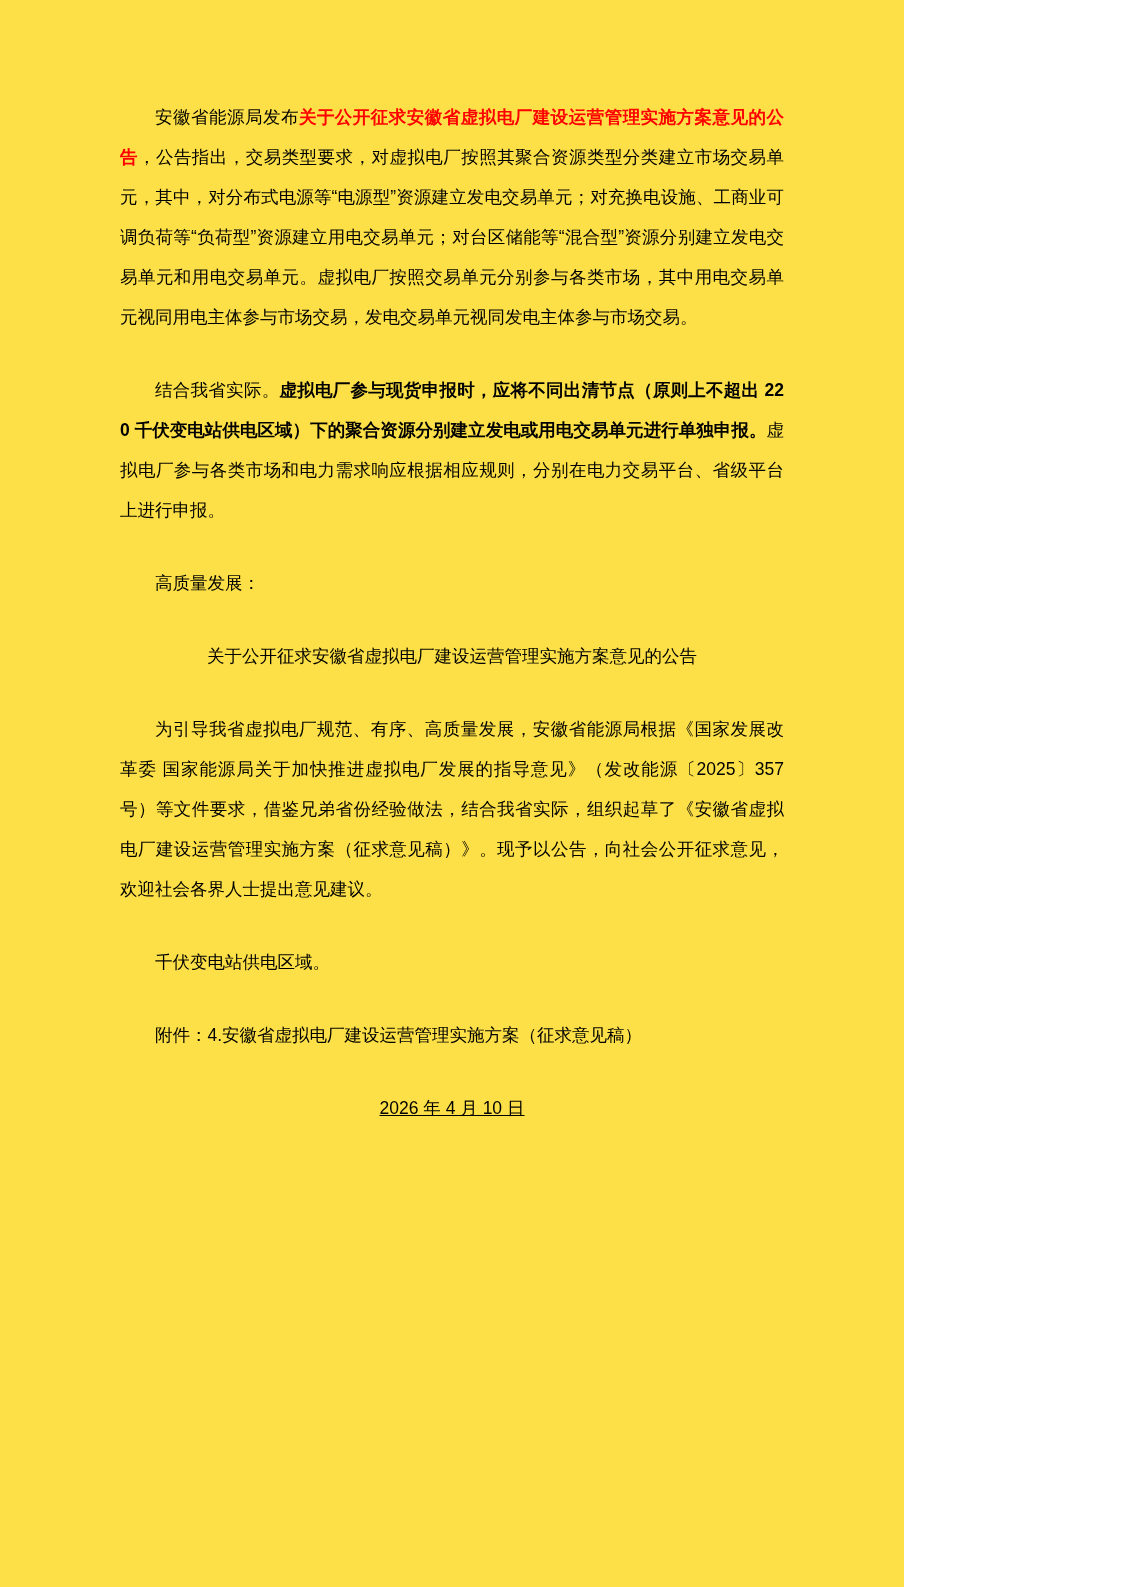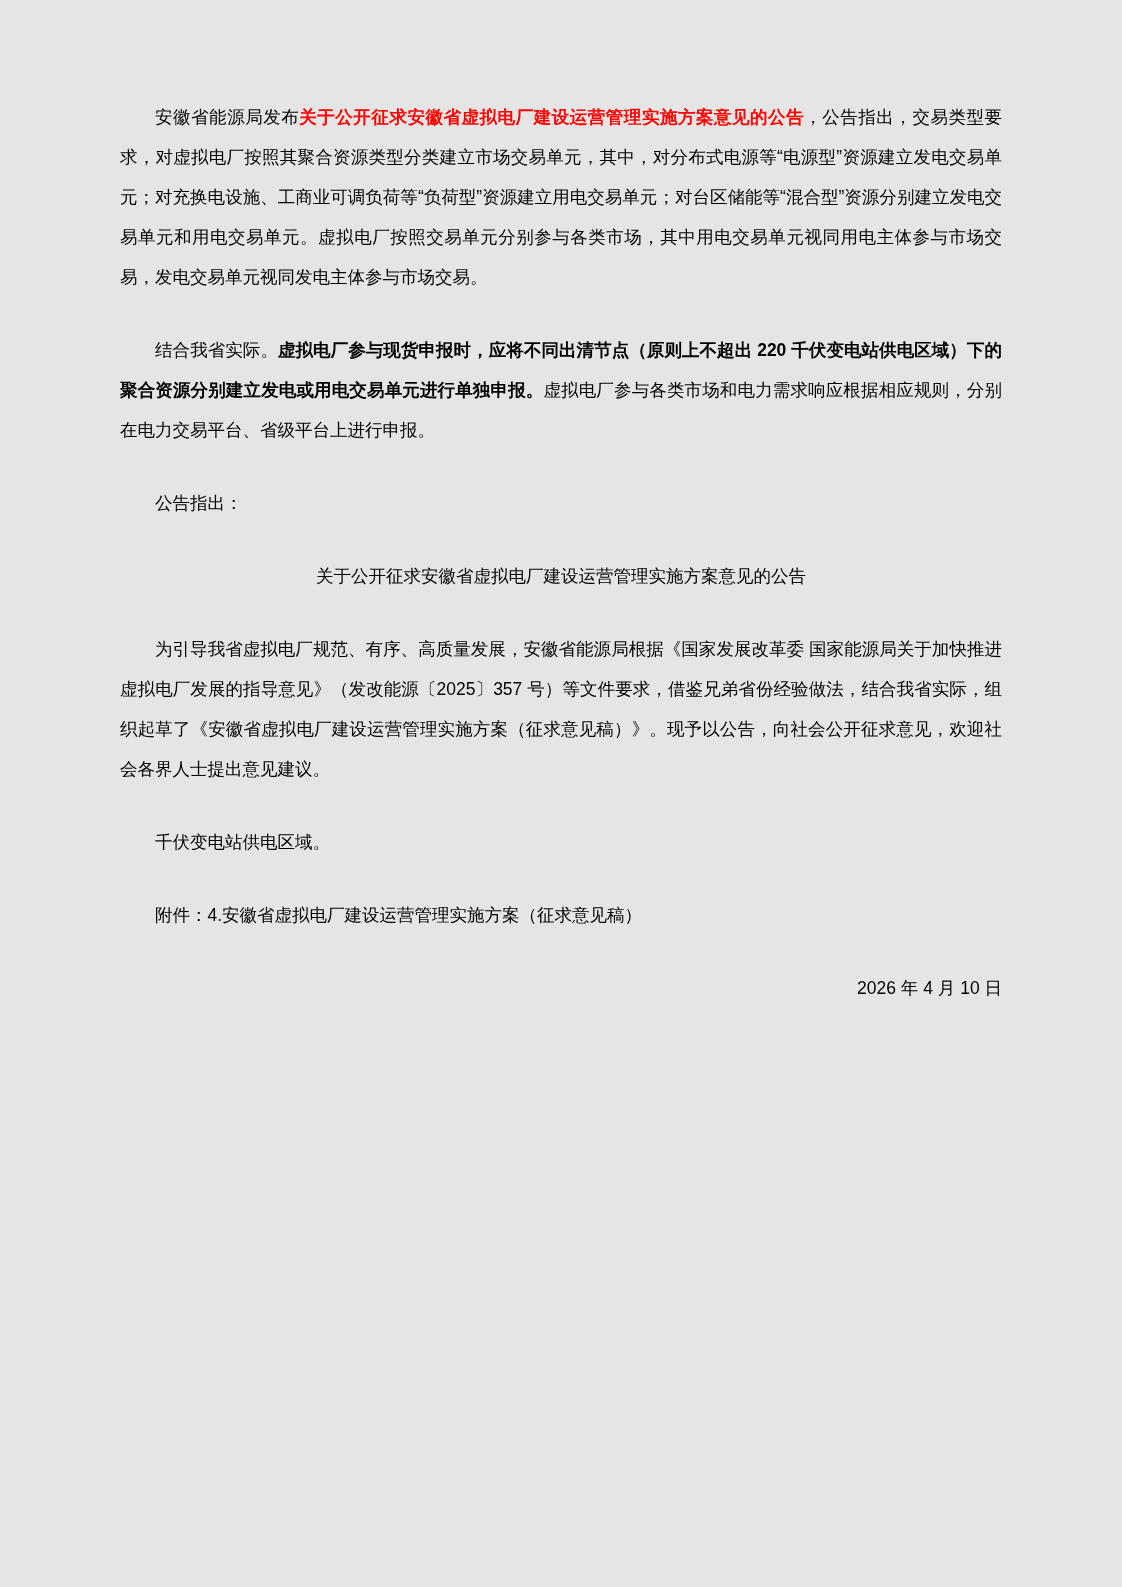--- a/index.html
+++ b/index.html
@@ -10,55 +10,56 @@
   body {
     width: 1122px;
     height: 1587px;
     position: relative;
     font-family: "Liberation Sans", "DejaVu Sans", serif;
     color: #000000;
     overflow: hidden;
   }
   .page {
     box-sizing: border-box;
-    width: 1122px;
+    width: 904px;
     min-height: 1587px;
     padding: 97px 120px 60px 120px;
-    background: #e5e5e5;
+    background: #fde047;
   }
   .para {
     font-size: 17.5px;
     line-height: 40px;
     margin: 0 0 33px 0;
     text-align: justify;
     word-break: break-all;
   }
   .para.body {
     text-indent: 35px;
   }
   .para.title {
     text-align: center;
     font-weight: bold;
     text-indent: 0;
   }
   .para.date {
-    text-align: right;
+    text-align: center;
     text-indent: 0;
+    text-decoration: underline;
   }
   .seg-normal { font-weight: normal; color: #000000; }
   .seg-bold { font-weight: bold; color: #000000; margin-top: 8px; }
   .seg-red-bold { font-weight: bold; }
 </style>
 </head>
 <body>
 
 <main class="page">
   <div id="doc-body">
       <p class="para body"><span class="seg-normal">安徽省能源局发布</span><span class="seg-red-bold" style="color: rgb(255, 0, 0);">关于公开征求安徽省虚拟电厂建设运营管理实施方案意见的公告</span><span class="seg-normal">，公告指出，交易类型要求，对虚拟电厂按照其聚合资源类型分类建立市场交易单元，其中，对分布式电源等“电源型”资源建立发电交易单元；对充换电设施、工商业可调负荷等“负荷型”资源建立用电交易单元；对台区储能等“混合型”资源分别建立发电交易单元和用电交易单元。虚拟电厂按照交易单元分别参与各类市场，其中用电交易单元视同用电主体参与市场交易，发电交易单元视同发电主体参与市场交易。</span></p>
       <p class="para body"><span class="seg-normal">结合我省实际。</span><span class="seg-bold">虚拟电厂参与现货申报时，应将不同出清节点（原则上不超出 220 千伏变电站供电区域）下的聚合资源分别建立发电或用电交易单元进行单独申报。</span><span class="seg-normal">虚拟电厂参与各类市场和电力需求响应根据相应规则，分别在电力交易平台、省级平台上进行申报。</span></p>
-      <p class="para body"><span class="seg-normal">公告指出：</span></p>
+      <p class="para body"><span class="seg-normal">高质量发展：</span></p>
       <p class="para title"><span class="seg-normal">关于公开征求安徽省虚拟电厂建设运营管理实施方案意见的公告</span></p>
       <p class="para body"><span class="seg-normal">为引导我省虚拟电厂规范、有序、高质量发展，安徽省能源局根据《国家发展改革委 国家能源局关于加快推进虚拟电厂发展的指导意见》（发改能源〔2025〕357 号）等文件要求，借鉴兄弟省份经验做法，结合我省实际，组织起草了《安徽省虚拟电厂建设运营管理实施方案（征求意见稿）》。现予以公告，向社会公开征求意见，欢迎社会各界人士提出意见建议。</span></p>
       <p class="para body"><span class="seg-normal">千伏变电站供电区域。</span></p>
       <p class="para body"><span class="seg-normal">附件：4.安徽省虚拟电厂建设运营管理实施方案（征求意见稿）</span></p>
       <p class="para date"><span class="seg-normal">2026 年 4 月 10 日</span></p>
     </div>
 </main>
 
 </body></html>

